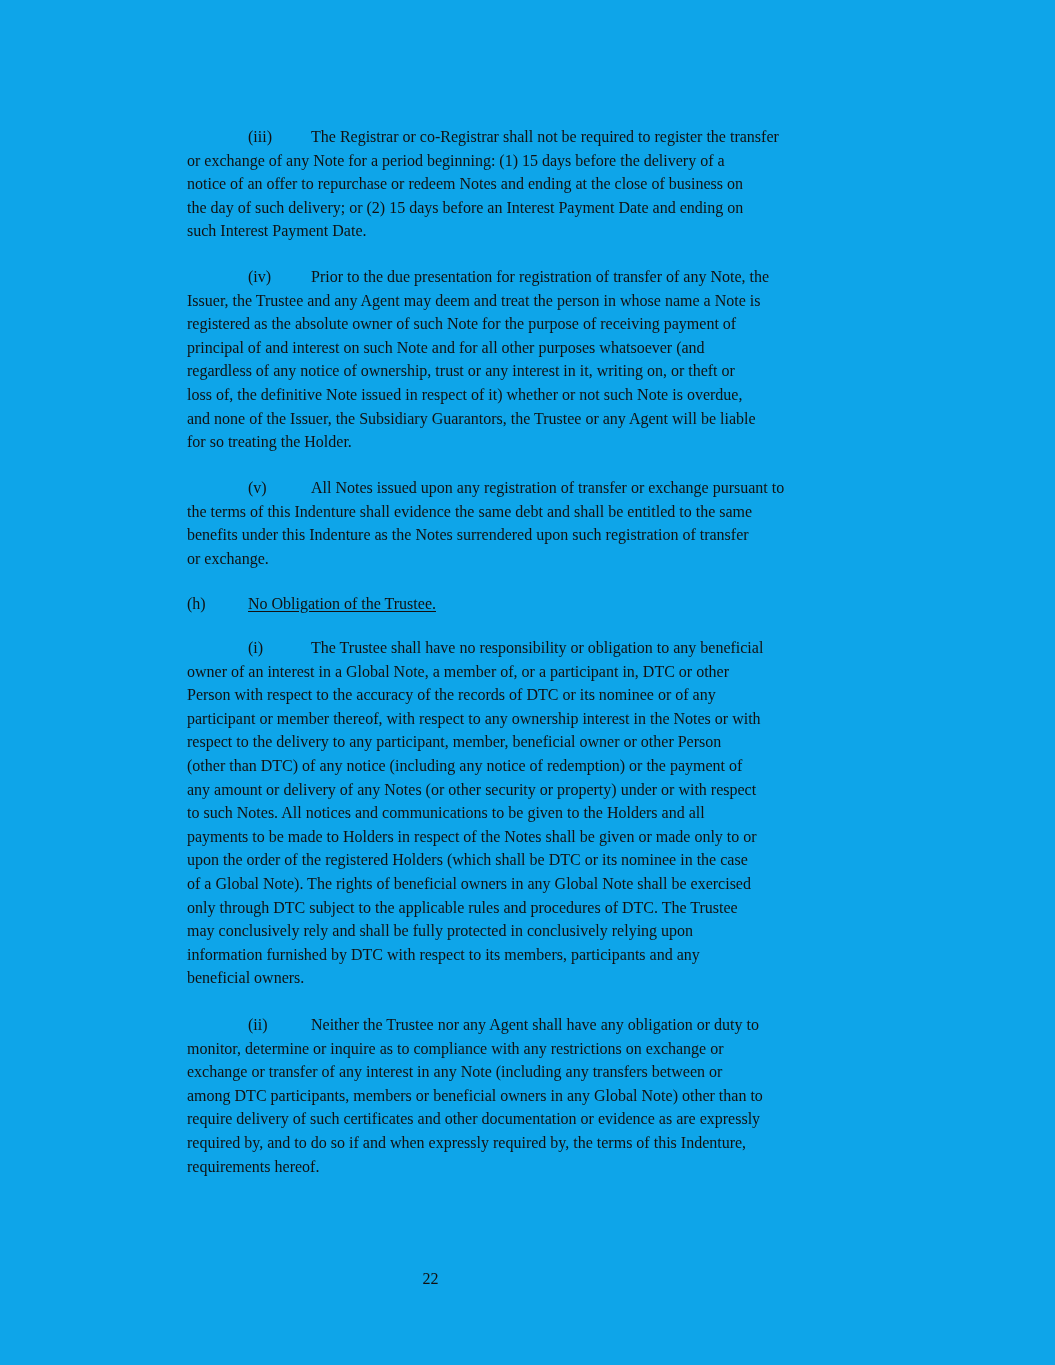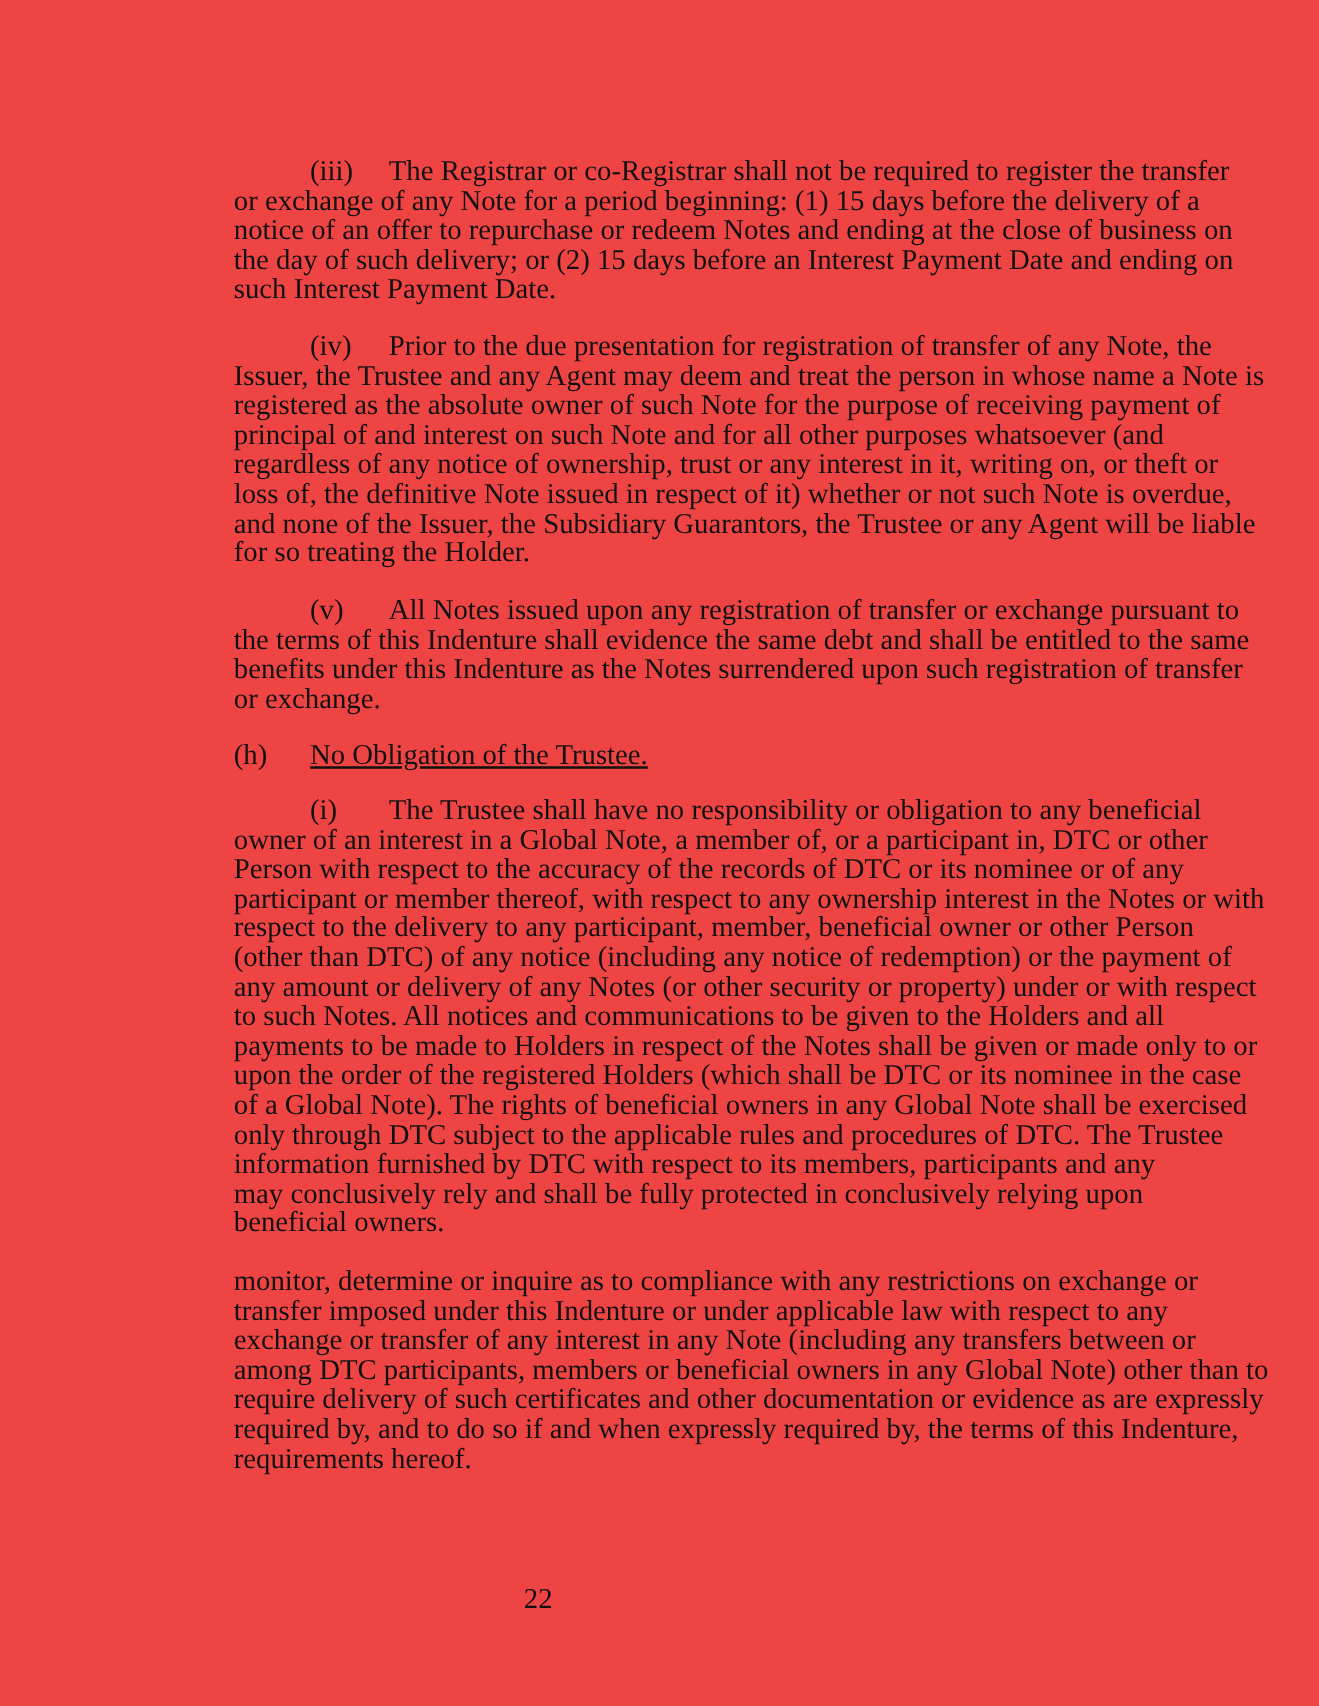--- a/index.html
+++ b/index.html
@@ -1,19 +1,19 @@
 <!DOCTYPE html>
 <html><head>
 <meta charset="utf-8">
 <style>
   html, body { margin: 0; padding: 0; background: #ffffff; }
   body { width: 1055px; height: 1365px; position: relative; overflow: hidden; }
   .page {
-    position: absolute; left: 0; top: 0; width: 1055px; height: 1365px; background: #ef4444;
-    font-family: "Liberation Serif", "DejaVu Serif", serif; color: #111; font-size: 23px;
+    position: absolute; left: 0; top: 0; width: 1055px; height: 1365px; background: #0ea5e9;
+    font-family: "Liberation Serif", "DejaVu Serif", serif; color: #111; font-size: 16px;
   }
   .para { position: absolute; left: 187px; width: 760px; }
   .line { display: block; height: 23.6px; line-height: 23.6px; white-space: nowrap; }
   .num { display: inline-block; width: 63px; }
   .indent { padding-left: 61px; }
   .heading-num { display: inline-block; width: 61px; }
   .u { text-decoration: underline; text-underline-offset: 2px; }
   .pageno { position: absolute; top: 1267px; left: 0; width: 861px; text-align: center; line-height: 23.6px; }
 </style>
 </head>
@@ -57,28 +57,28 @@
     <span class="line">Person with respect to the accuracy of the records of DTC or its nominee or of any</span>
     <span class="line">participant or member thereof, with respect to any ownership interest in the Notes or with</span>
     <span class="line">respect to the delivery to any participant, member, beneficial owner or other Person</span>
     <span class="line">(other than DTC) of any notice (including any notice of redemption) or the payment of</span>
     <span class="line">any amount or delivery of any Notes (or other security or property) under or with respect</span>
     <span class="line">to such Notes. All notices and communications to be given to the Holders and all</span>
     <span class="line">payments to be made to Holders in respect of the Notes shall be given or made only to or</span>
     <span class="line">upon the order of the registered Holders (which shall be DTC or its nominee in the case</span>
     <span class="line">of a Global Note). The rights of beneficial owners in any Global Note shall be exercised</span>
     <span class="line">only through DTC subject to the applicable rules and procedures of DTC. The Trustee</span>
+    <span class="line">may conclusively rely and shall be fully protected in conclusively relying upon</span>
     <span class="line">information furnished by DTC with respect to its members, participants and any</span>
-    <span class="line">may conclusively rely and shall be fully protected in conclusively relying upon</span>
     <span class="line">beneficial owners.</span>
   </div>
 
   <div class="para" style="top:1013px;">
+    <span class="line indent"><span class="num">(ii)</span><span>Neither the Trustee nor any Agent shall have any obligation or duty to</span></span>
     <span class="line">monitor, determine or inquire as to compliance with any restrictions on exchange or</span>
-    <span class="line">transfer imposed under this Indenture or under applicable law with respect to any</span>
     <span class="line">exchange or transfer of any interest in any Note (including any transfers between or</span>
     <span class="line">among DTC participants, members or beneficial owners in any Global Note) other than to</span>
     <span class="line">require delivery of such certificates and other documentation or evidence as are expressly</span>
     <span class="line">required by, and to do so if and when expressly required by, the terms of this Indenture,</span>
     <span class="line">requirements hereof.</span>
   </div>
 
   <div class="pageno">22</div>
 </div>
 

